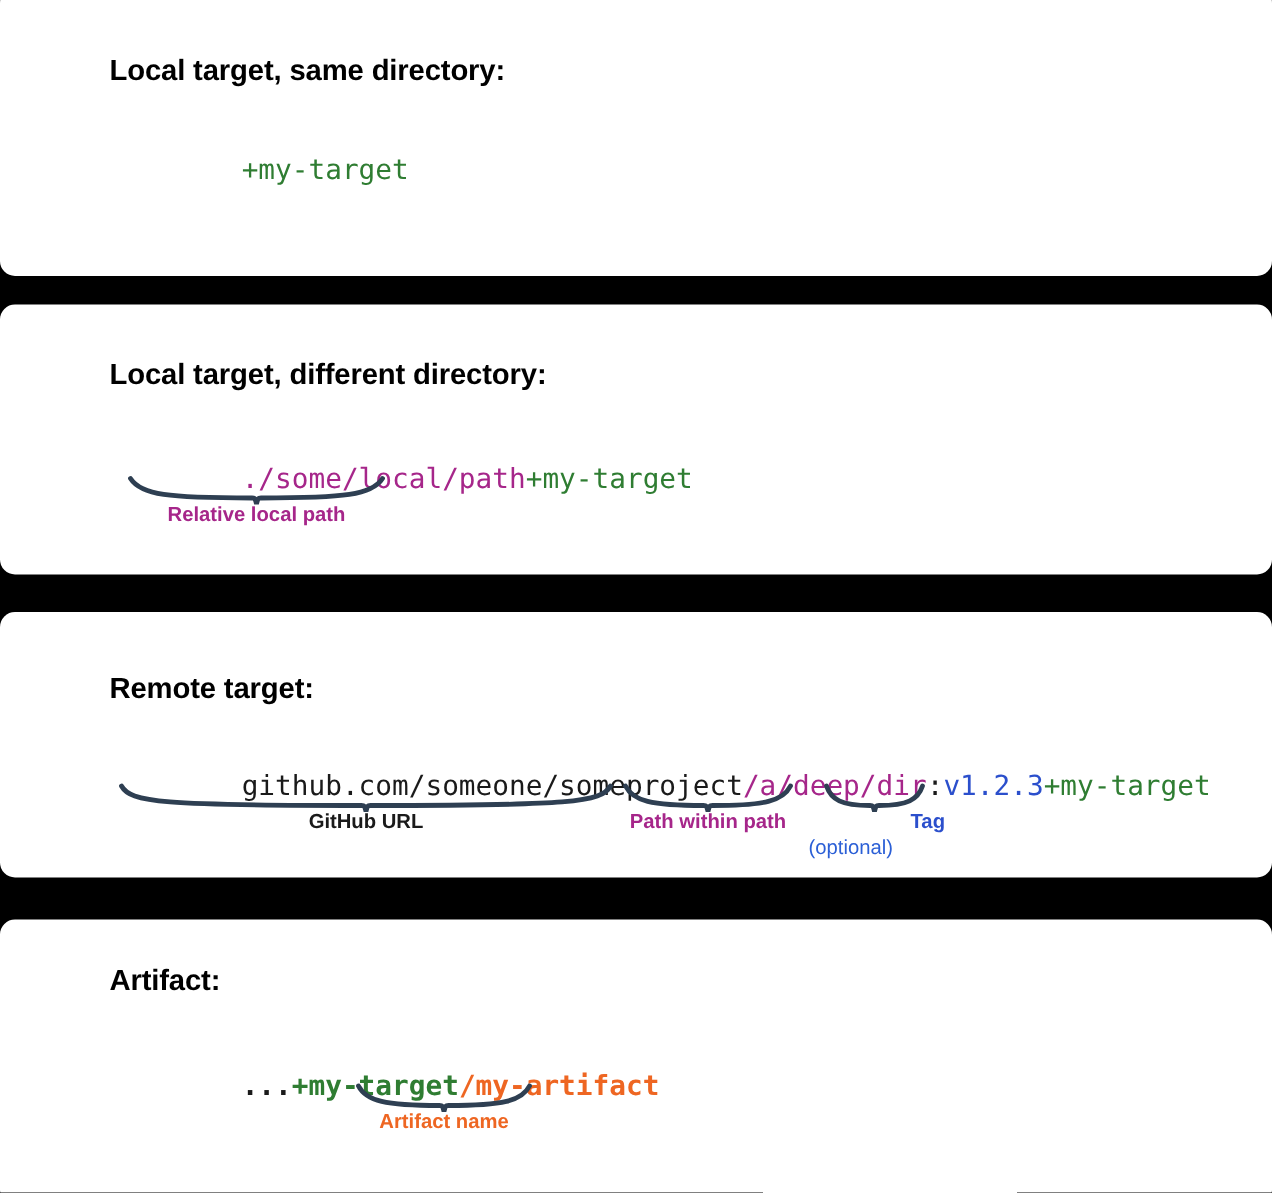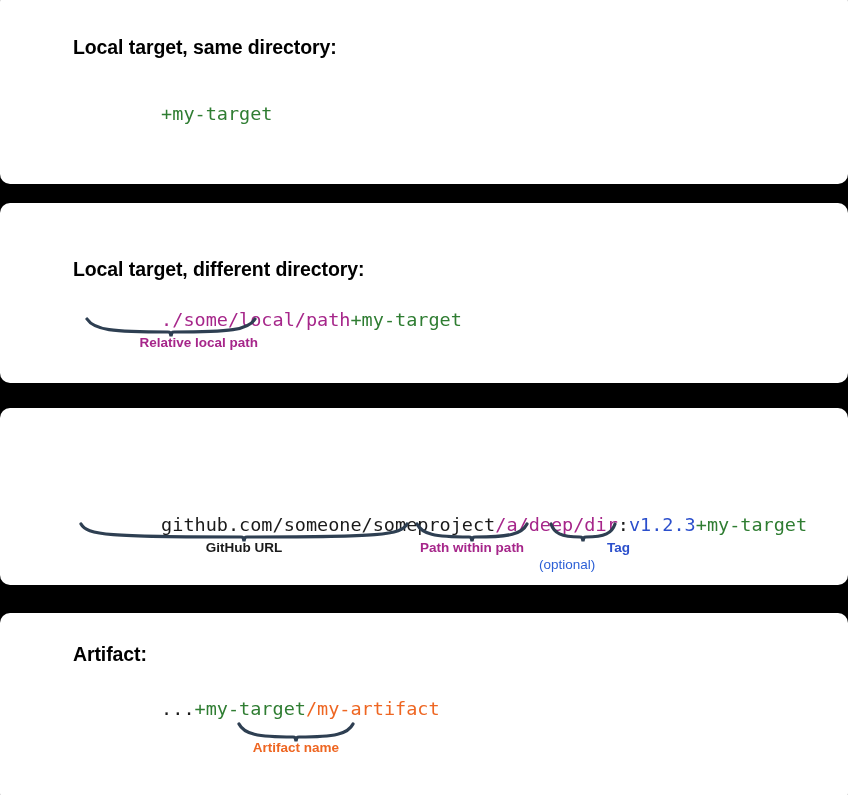--- a/index.html
+++ b/index.html
@@ -91,38 +91,39 @@
       <div class="heading" style="top:44px;">Local target, same directory:</div>
 
       <div class="code" style="top:90px;">
         <span class="tok" style="color:#2f7d32;">+my-target</span>
       </div>
     </div>
   </div>
 
   <div class="panel" id="panel-2">
     <div class="panel-inner">
-      <div class="heading" style="top:55px;">Local target, different directory:</div>
+      <div class="heading" style="top:36px;">Local target, different directory:</div>
 
       <div class="code" style="top:85px;">
         <span class="tok" style="color:#a6268a;">./some/local/path</span><span class="tok" style="color:#2f7d32;">+my-target</span>
       </div>
 
       <div class="brace" style="left:84px; top:113px;">
         <svg width="174" height="22" viewBox="0 0 174 22">
           <path d="M3,3 C10,14 28,16 84,16 C86,16 86,16 87,20 C88,16 88,16 90,16 C146,16 164,14 171,3" fill="none" stroke="#2e3f52" stroke-width="3.2" stroke-linecap="round"></path>
         </svg>
       </div>
 
-      <div class="ann" style="left:84px; top:132px; width:174px; color:#a6268a;text-align:right;">Relative local path</div>
+      <div class="ann" style="left:84px; top:132px; width:174px; color:#a6268a;">Relative local path</div>
     </div>
   </div>
 
   <div class="panel" id="panel-3">
     <div class="panel-inner">
+      <div class="heading" style="top:40px;">Remote target:</div>
 
       <div class="code" style="top:85px;">
         <span class="tok" style="color:#1a1a1a;">github.com/someone/someproject</span><span class="tok" style="color:#a6268a;">/a/deep/dir</span><span class="tok" style="color:#1a1a1a;">:</span><span class="tok" style="color:#2b4fcc;">v1.2.3</span><span class="tok" style="color:#2f7d32;">+my-target</span>
       </div>
 
       <div class="brace" style="left:78px; top:113px;">
         <svg width="332" height="22" viewBox="0 0 332 22">
           <path d="M3,3 C9,14 30,16 163,16 C165,16 165,16 166,20 C167,16 167,16 169,16 C302,16 323,14 329,3" fill="none" stroke="#2e3f52" stroke-width="3.2" stroke-linecap="round"></path>
         </svg>
       </div>
@@ -142,21 +143,21 @@
       </div>
       <div class="ann" style="left:560px; top:132px; width:70px; color:#2b4fcc;text-align:right;">Tag</div>
       <div class="ann-sub" style="left:539px; top:149px; width:88px; color:#2b5fd6;">(optional)</div>
     </div>
   </div>
 
   <div class="panel" id="panel-4">
     <div class="panel-inner">
       <div class="heading" style="top:30px;text-align:right;">Artifact:</div>
 
-      <div class="code" style="top:64px;">
+      <div class="code" style="top:80px;font-weight:bold;">
         <span class="tok" style="color:#1a1a1a;">...</span><span class="tok" style="color:#2f7d32;">+my-target</span><span class="tok" style="color:#ee6622;">/my-artifact</span>
       </div>
 
       <div class="brace" style="left:236px; top:108px;">
         <svg width="120" height="22" viewBox="0 0 120 22">
           <path d="M3,3 C8,13 21,16 57,16 C59,16 59,16 60,20 C61,16 61,16 63,16 C99,16 112,13 117,3" fill="none" stroke="#2e3f52" stroke-width="3.2" stroke-linecap="round"></path>
         </svg>
       </div>
       <div class="ann" style="left:236px; top:127px; width:120px; color:#ee6622;">Artifact name</div>
     </div>

